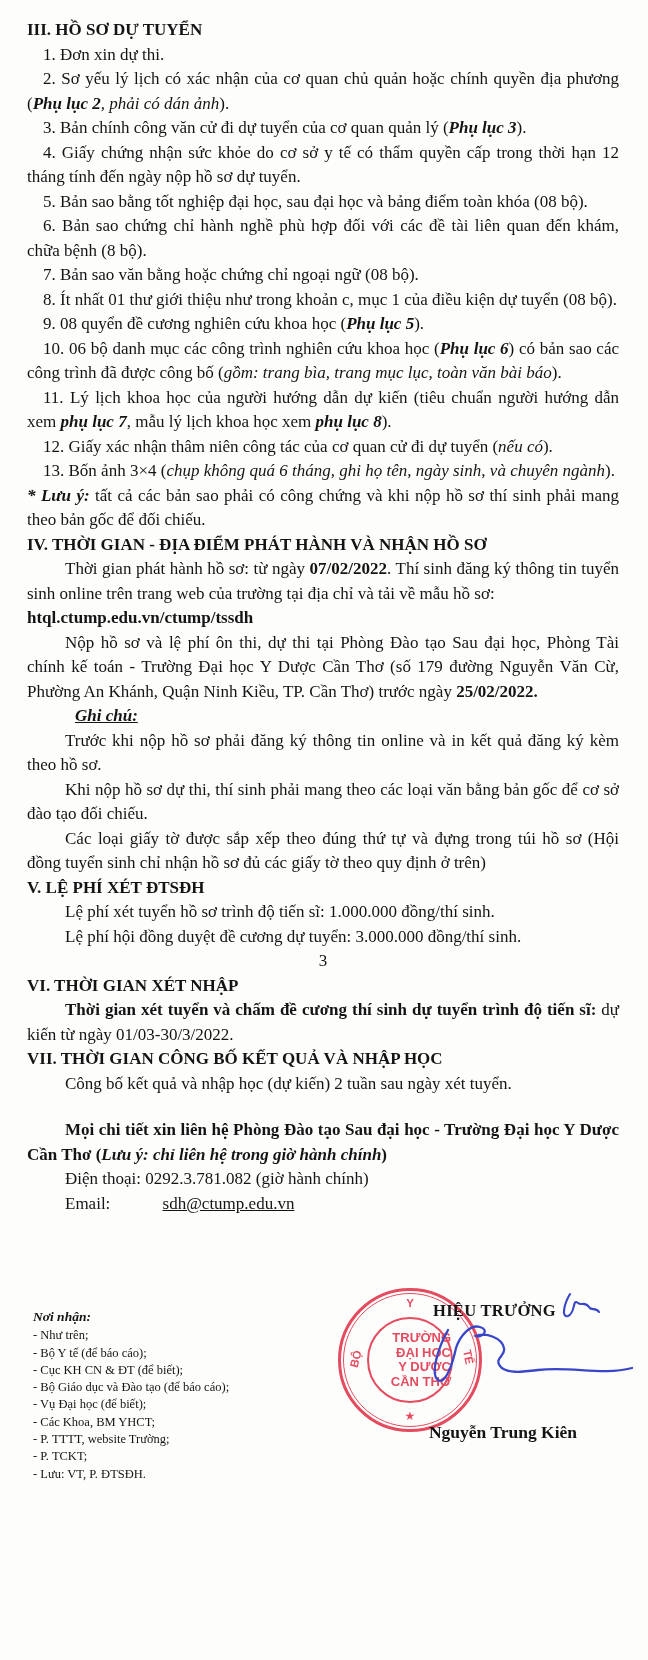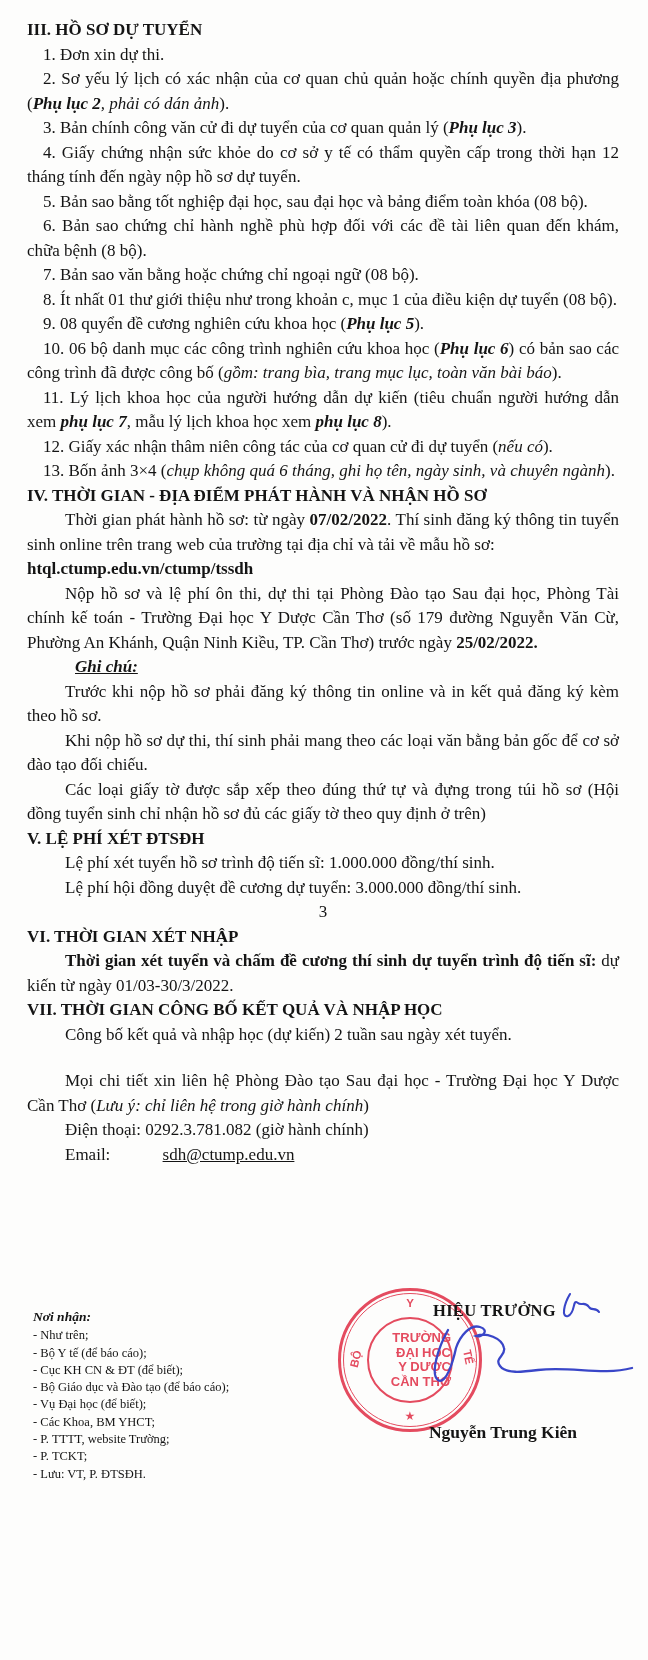--- a/index.html
+++ b/index.html
@@ -16,21 +16,21 @@
   .doc p{
     margin:0;
     font-size:17px;
     line-height:24.5px;
     text-align:justify;
   }
   .doc p.item{text-indent:16px;}
   .doc p.deep{text-indent:38px;}
   .doc p.flush{text-indent:0;}
   .doc p.center{text-align:center;text-indent:0;}
-  .doc p.gap{margin-top:22px;}
+  .doc p.gap{margin-top:22px;font-weight:bold;}
   .run-b{font-weight:bold;}
   .run-i{font-style:italic;}
   .run-u{text-decoration:underline;margin-left:48px;}
 
   
   .recipients{
     position:absolute;left:33px;top:1308px;width:280px;
     font-size:12.5px;line-height:17.3px;
   }
   .rec-head{font-weight:bold;font-style:italic;font-size:13.5px;margin-bottom:2px;}
@@ -87,20 +87,21 @@
       <p class="item"><span>4. Giấy chứng nhận sức khỏe do cơ sở y tế có thẩm quyền cấp trong thời hạn 12 tháng tính đến ngày nộp hồ sơ dự tuyển.</span></p>
       <p class="item"><span>5. Bản sao bằng tốt nghiệp đại học, sau đại học và bảng điểm toàn khóa (08 bộ).</span></p>
       <p class="item"><span>6. Bản sao chứng chỉ hành nghề phù hợp đối với các đề tài liên quan đến khám, chữa bệnh (8 bộ).</span></p>
       <p class="item"><span>7. Bản sao văn bằng hoặc chứng chỉ ngoại ngữ (08 bộ).</span></p>
       <p class="item"><span>8. Ít nhất 01 thư giới thiệu như trong khoản c, mục 1 của điều kiện dự tuyển (08 bộ).</span></p>
       <p class="item"><span>9. 08 quyển đề cương nghiên cứu khoa học (</span><span class="run-b run-i">Phụ lục 5</span><span>).</span></p>
       <p class="item"><span>10. 06 bộ danh mục các công trình nghiên cứu khoa học (</span><span class="run-b run-i">Phụ lục 6</span><span>) có bản sao các công trình đã được công bố (</span><span class="run-i">gồm: trang bìa, trang mục lục, toàn văn bài báo</span><span>).</span></p>
       <p class="item"><span>11. Lý lịch khoa học của người hướng dẫn dự kiến (tiêu chuẩn người hướng dẫn xem </span><span class="run-b run-i">phụ lục 7</span><span>, mẫu lý lịch khoa học xem </span><span class="run-b run-i">phụ lục 8</span><span>).</span></p>
       <p class="item"><span>12. Giấy xác nhận thâm niên công tác của cơ quan cử đi dự tuyển (</span><span class="run-i">nếu có</span><span>).</span></p>
       <p class="item"><span>13. Bốn ảnh 3×4 (</span><span class="run-i">chụp không quá 6 tháng, ghi họ tên, ngày sinh, và chuyên ngành</span><span>).</span></p>
+      <p class="flush"><span class="run-b run-i">* Lưu ý:</span><span> tất cả các bản sao phải có công chứng và khi nộp hồ sơ thí sinh phải mang theo bản gốc để đối chiếu.</span></p>
       <p class="flush"><span class="run-b">IV. THỜI GIAN - ĐỊA ĐIỂM PHÁT HÀNH VÀ NHẬN HỒ SƠ</span></p>
       <p class="deep"><span>Thời gian phát hành hồ sơ: từ ngày </span><span class="run-b">07/02/2022</span><span>. Thí sinh đăng ký thông tin tuyển sinh online trên trang web của trường tại địa chỉ và tải về mẫu hồ sơ:</span></p>
       <p class="flush"><span class="run-b">htql.ctump.edu.vn/ctump/tssdh</span></p>
       <p class="deep"><span>Nộp hồ sơ và lệ phí ôn thi, dự thi tại Phòng Đào tạo Sau đại học, Phòng Tài chính kế toán - Trường Đại học Y Dược Cần Thơ (số 179 đường Nguyễn Văn Cừ, Phường An Khánh, Quận Ninh Kiều, TP. Cần Thơ) trước ngày </span><span class="run-b">25/02/2022.</span></p>
       <p class="flush"><span class="run-b run-i run-u">Ghi chú:</span></p>
       <p class="deep"><span>Trước khi nộp hồ sơ phải đăng ký thông tin online và in kết quả đăng ký kèm theo hồ sơ.</span></p>
       <p class="deep"><span>Khi nộp hồ sơ dự thi, thí sinh phải mang theo các loại văn bằng bản gốc để cơ sở đào tạo đối chiếu.</span></p>
       <p class="deep"><span>Các loại giấy tờ được sắp xếp theo đúng thứ tự và đựng trong túi hồ sơ (Hội đồng tuyển sinh chỉ nhận hồ sơ đủ các giấy tờ theo quy định ở trên)</span></p>
       <p class="flush"><span class="run-b">V. LỆ PHÍ XÉT ĐTSĐH</span></p>
       <p class="deep"><span>Lệ phí xét tuyển hồ sơ trình độ tiến sĩ: 1.000.000 đồng/thí sinh.</span></p>

